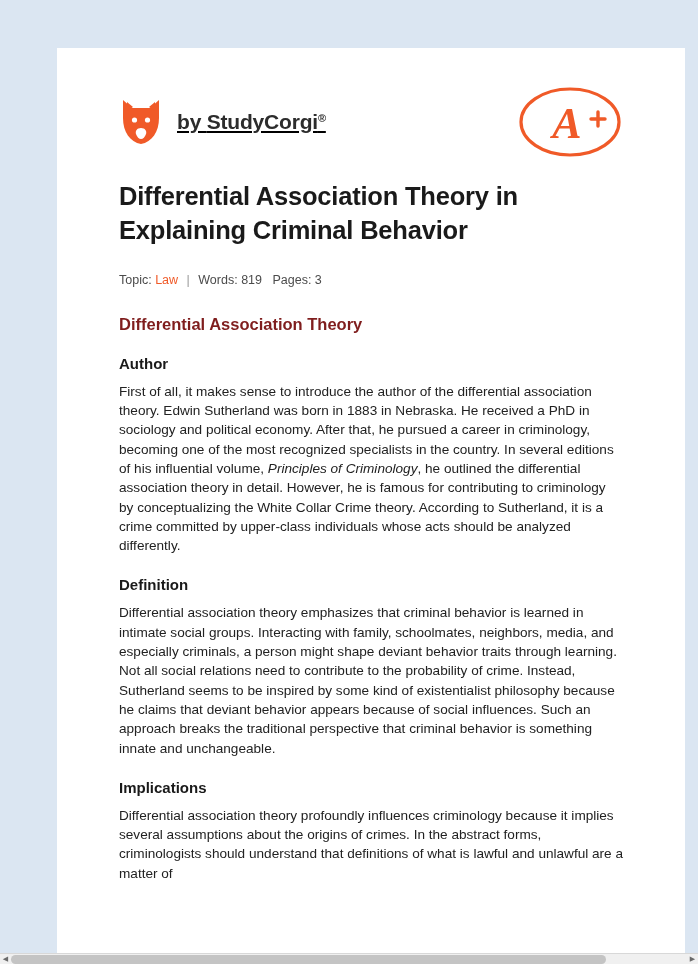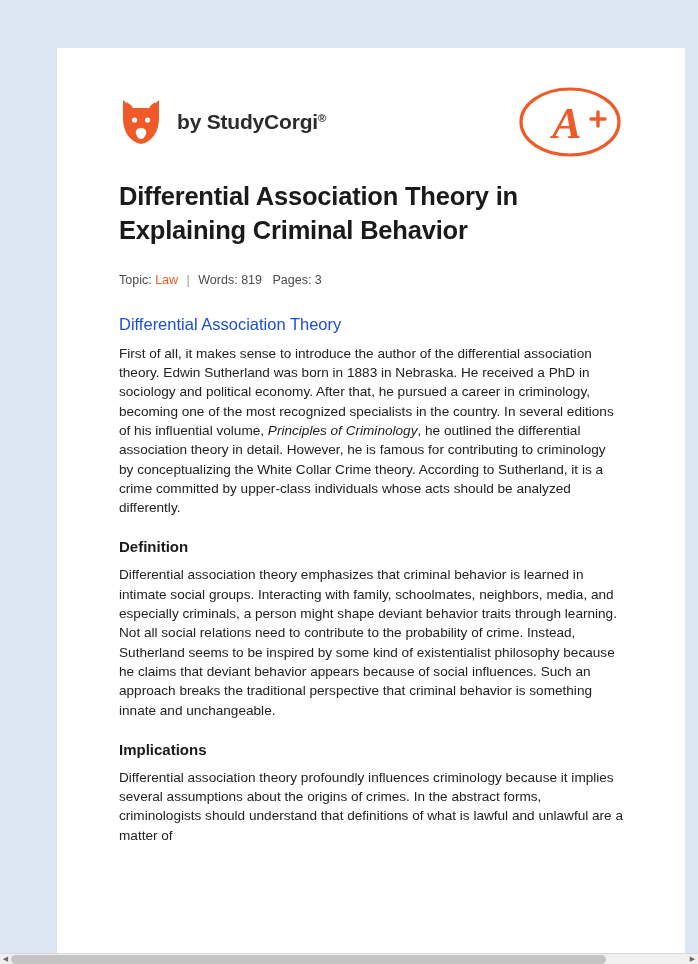--- a/index.html
+++ b/index.html
@@ -31,20 +31,21 @@
     padding: 0 62px;
   }
 
   
   .header {
     display: flex;
     align-items: center;
     justify-content: space-between;
     padding-top: 43px;
     height: 104px;
+    text-decoration: underline;
   }
   .brand {
     display: flex;
     align-items: center;
     gap: 14px;
   }
   .fox-logo {
     width: 44px;
     height: 48px;
     flex: 0 0 44px;
@@ -85,22 +86,22 @@
     margin-top: 25px;
     font-size: 12.5px;
     color: #4b4b4b;
   }
   .meta .topic-value { color: #f05a28; }
   .meta .sep { color: #9a9a9a; padding: 0 5px; }
 
   
   h2.sec {
     font-size: 16.5px;
-    font-weight: normal;
-    color: #1d4ed8;
+    font-weight: bold;
+    color: #7f1d1d;
     margin: 28px 0 0 0;
   }
   h3.sub {
     font-size: 15px;
     font-weight: bold;
     color: #1a1a1a;
     margin: 21px 0 0 0;
   }
   p.para {
     font-size: 13.6px;
@@ -194,20 +195,21 @@
         <span>Words:</span>
         <span>819</span>
         &nbsp;
         <span>Pages:</span>
         <span>3</span>
       </div>
 
       <h2 class="sec">Differential Association Theory</h2>
 
       <div id="subsections">
+          <h3 class="sub">Author</h3>
           <p class="para"><span>First of all, it makes sense to introduce the author of the differential association theory. Edwin Sutherland was born in 1883 in Nebraska. He received a PhD in sociology and political economy. After that, he pursued a career in criminology, becoming one of the most recognized specialists in the country. In several editions of his influential volume, </span><em>Principles of Criminology</em><span>, he outlined the differential association theory in detail. However, he is famous for contributing to criminology by conceptualizing the White Collar Crime theory. According to Sutherland, it is a crime committed by upper-class individuals whose acts should be analyzed differently.</span></p>
           <h3 class="sub">Definition</h3>
           <p class="para"><span>Differential association theory emphasizes that criminal behavior is learned in intimate social groups. Interacting with family, schoolmates, neighbors, media, and especially criminals, a person might shape deviant behavior traits through learning. Not all social relations need to contribute to the probability of crime. Instead, Sutherland seems to be inspired by some kind of existentialist philosophy because he claims that deviant behavior appears because of social influences. Such an approach breaks the traditional perspective that criminal behavior is something innate and unchangeable.</span></p>
           <h3 class="sub">Implications</h3>
           <p class="para"><span>Differential association theory profoundly influences criminology because it implies several assumptions about the origins of crimes. In the abstract forms, criminologists should understand that definitions of what is lawful and unlawful are a matter of</span></p>
         </div>
 
     </div>
   </div>
 

